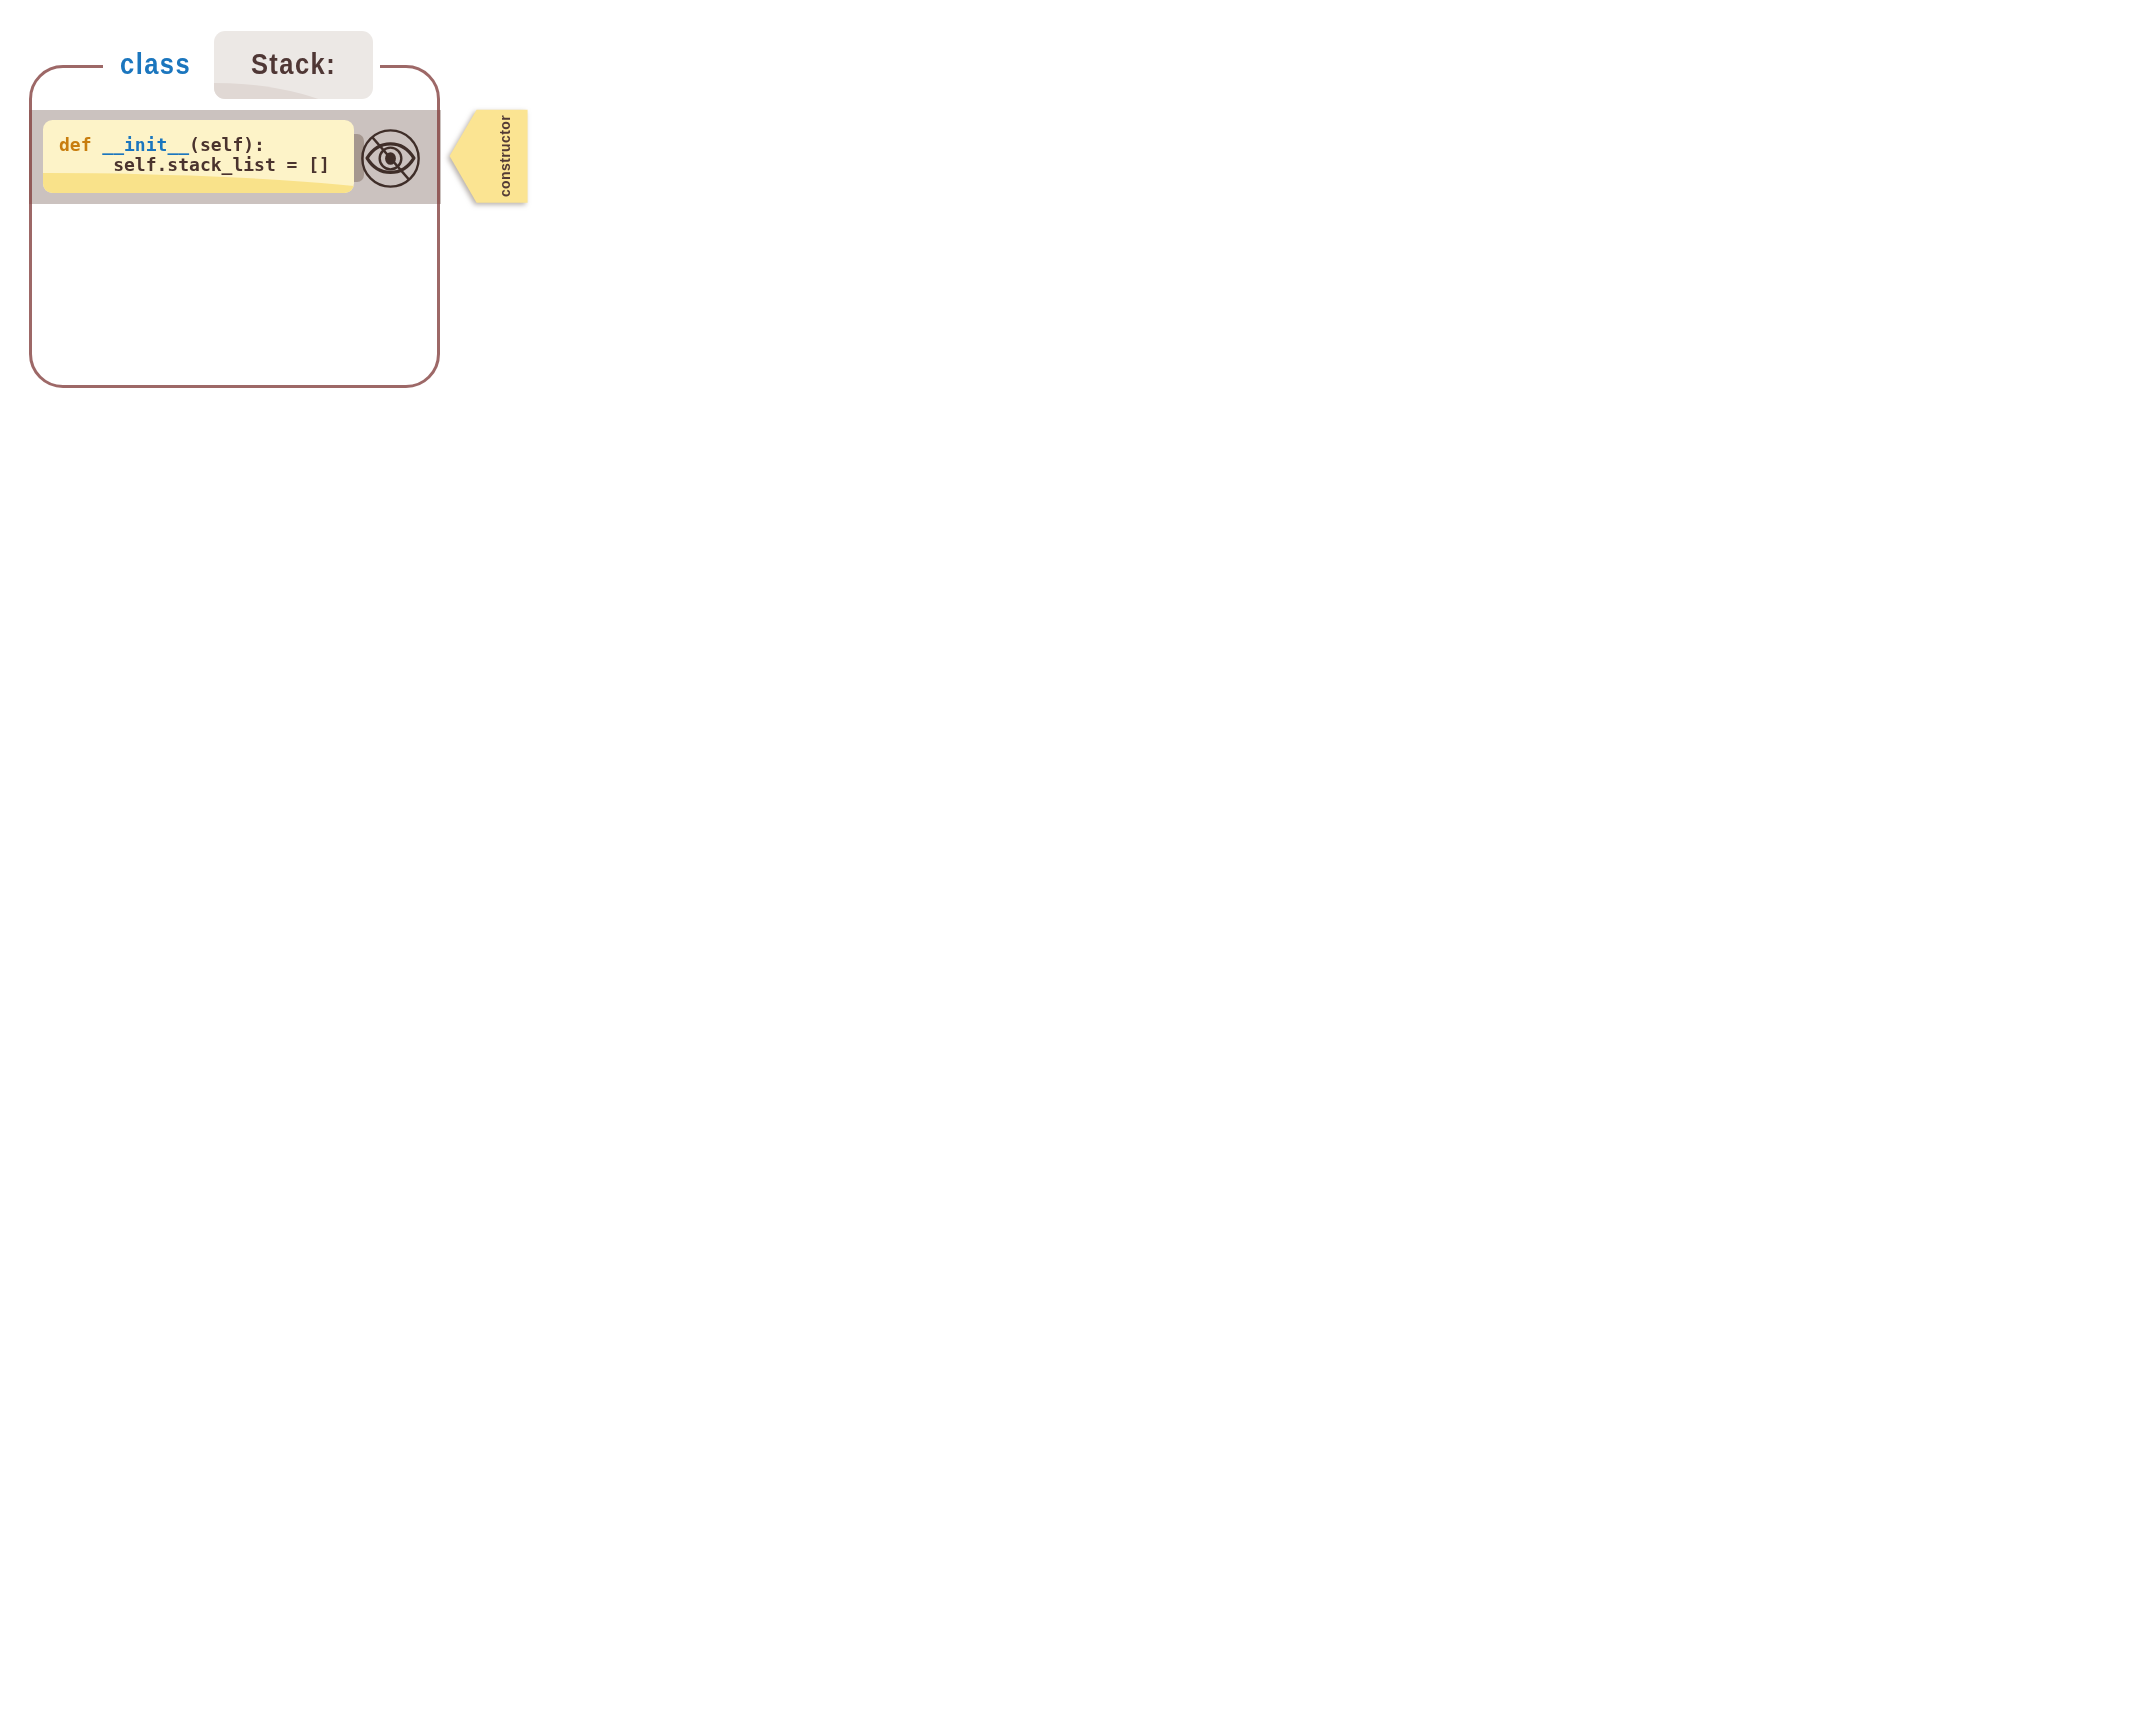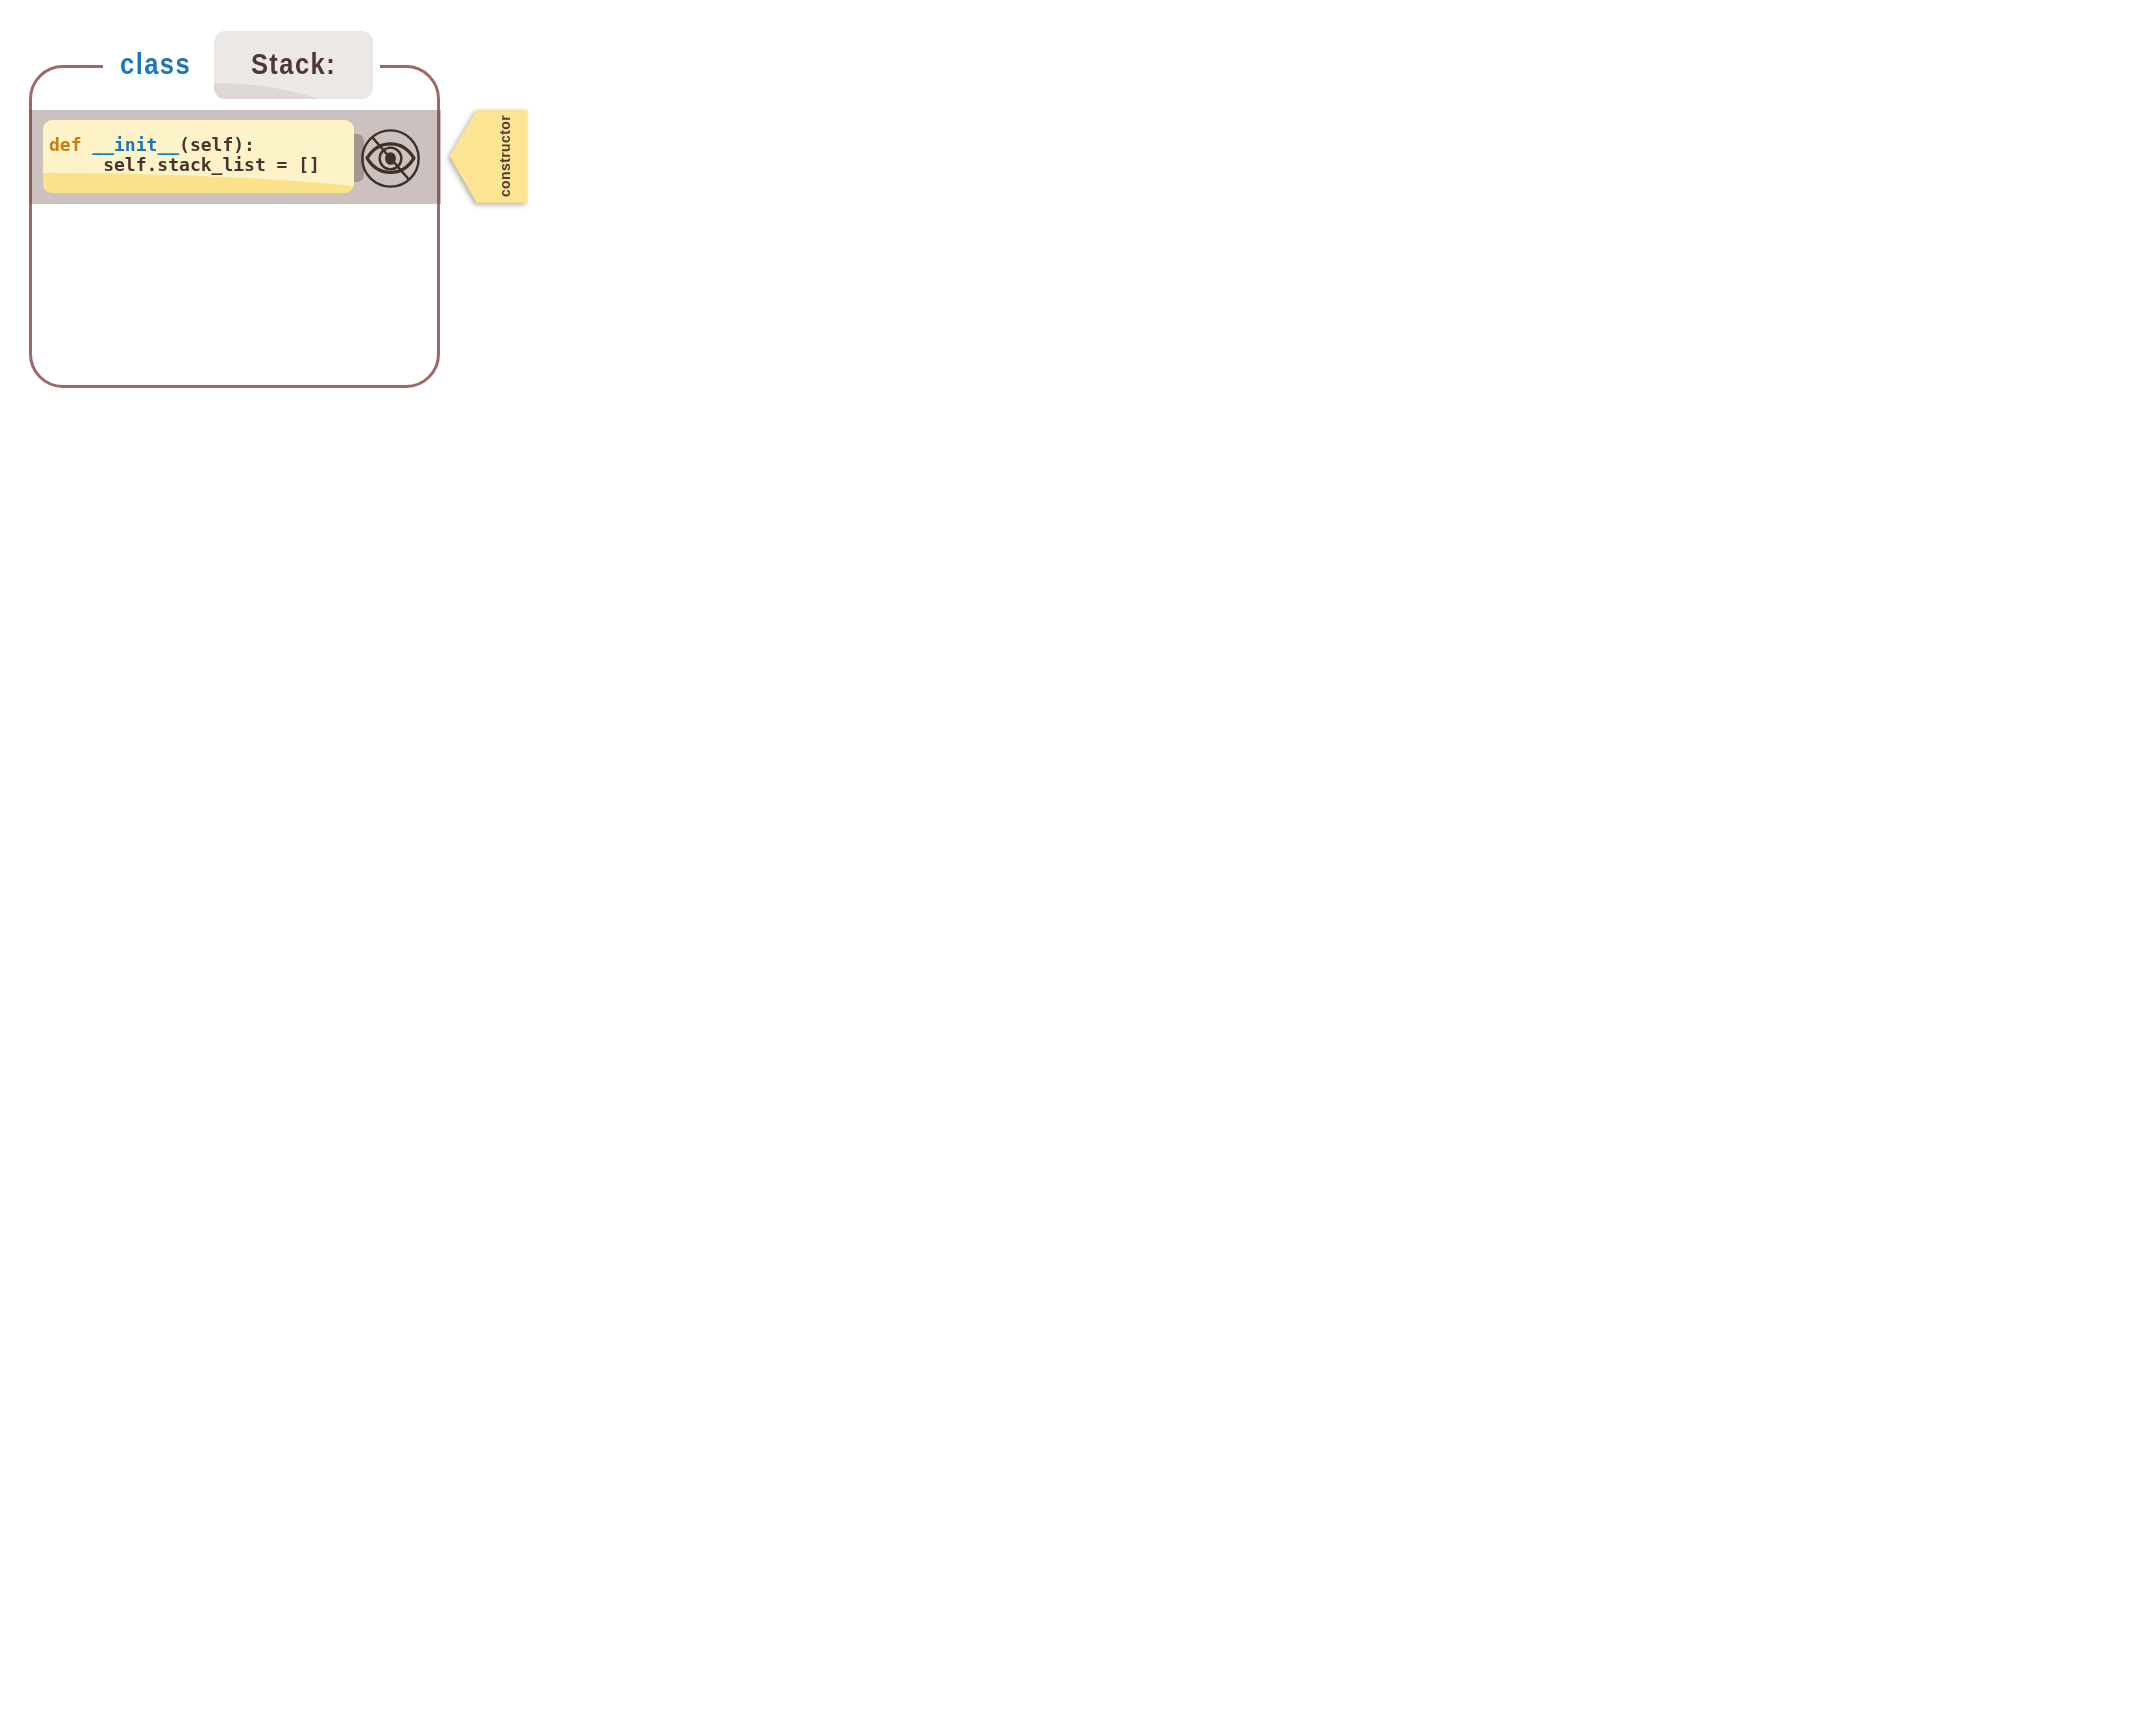--- a/index.html
+++ b/index.html
@@ -26,21 +26,21 @@
   .code-panel{
     position:absolute;left:43px;top:120px;width:311px;height:73px;
     background:var(--yellow);border-radius:9.5px;
     overflow:hidden;z-index:3;
   }
   .code-panel .shine{
     position:absolute;left:-160%;width:320%;top:72%;height:164%;
     background:var(--yellowDark);border-radius:50%;
   }
   .code{
-    position:absolute;left:49px;top:135px;
+    position:absolute;left:59px;top:135px;
     font-family:"DejaVu Sans Mono", monospace;
     font-weight:700;font-size:18px;line-height:20px;
     white-space:pre;color:var(--codeBrown);
     z-index:3;
   }
   .code .kw{color:var(--orange);}
   .code .dunder{color:var(--blue);}
   
   .eye{
     position:absolute;left:358px;top:126px;width:65px;height:65px;

